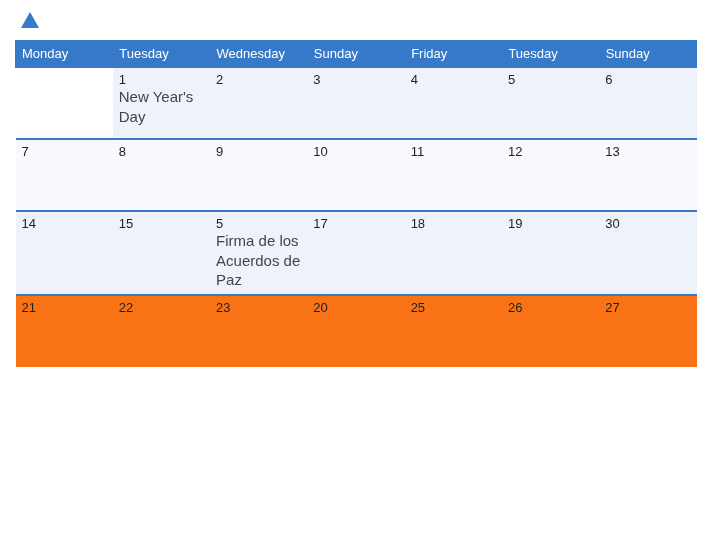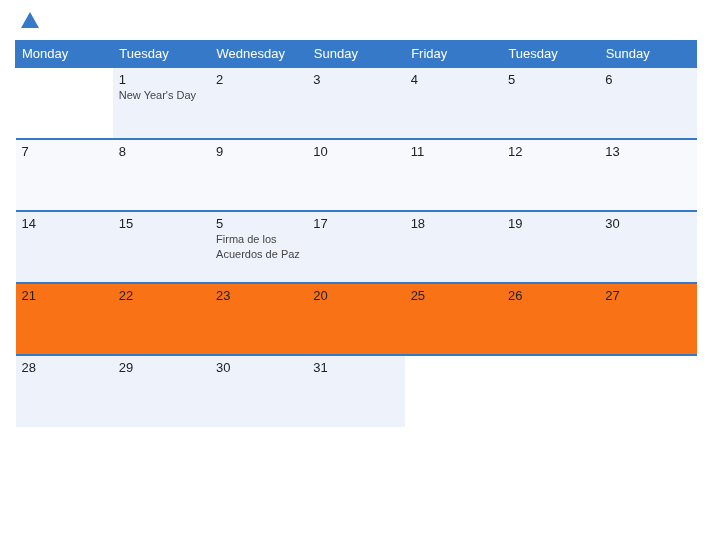--- a/index.html
+++ b/index.html
@@ -83,21 +83,21 @@
       border-top: 2px solid #3579c8;
       font-size: 13px;
       color: #222;
     }
     .day-number {
       font-size: 13px;
       color: #222;
       display: block;
     }
     .holiday-text {
-      font-size: 11px;
+      font-size: 15px;
       color: #444;
       margin-top: 2px;
       line-height: 1.3;
     }
     .empty-cell {
       background: #fff !important;
       border-top: 2px solid #3579c8;
     }
   </style>
 </head>
@@ -210,32 +210,15 @@
           <td>
             <span class="day-number">25</span>
           </td>
           <td>
             <span class="day-number">26</span>
           </td>
           <td>
             <span class="day-number">27</span>
           </td>
         </tr>
-        <tr style="background: rgb(238, 243, 251);">
-          <td>
-            <span class="day-number">28</span>
-          </td>
-          <td>
-            <span class="day-number">29</span>
-          </td>
-          <td>
-            <span class="day-number">30</span>
-          </td>
-          <td>
-            <span class="day-number">31</span>
-          </td>
-          <td class="empty-cell" style="background: rgb(255, 255, 255); border-top: 2px solid rgb(53, 121, 200);"></td>
-          <td class="empty-cell" style="background: rgb(255, 255, 255); border-top: 2px solid rgb(53, 121, 200);"></td>
-          <td class="empty-cell" style="background: rgb(255, 255, 255); border-top: 2px solid rgb(53, 121, 200);"></td>
-        </tr>
       </tbody>
   </table>
 </div>
 
 </body></html>

